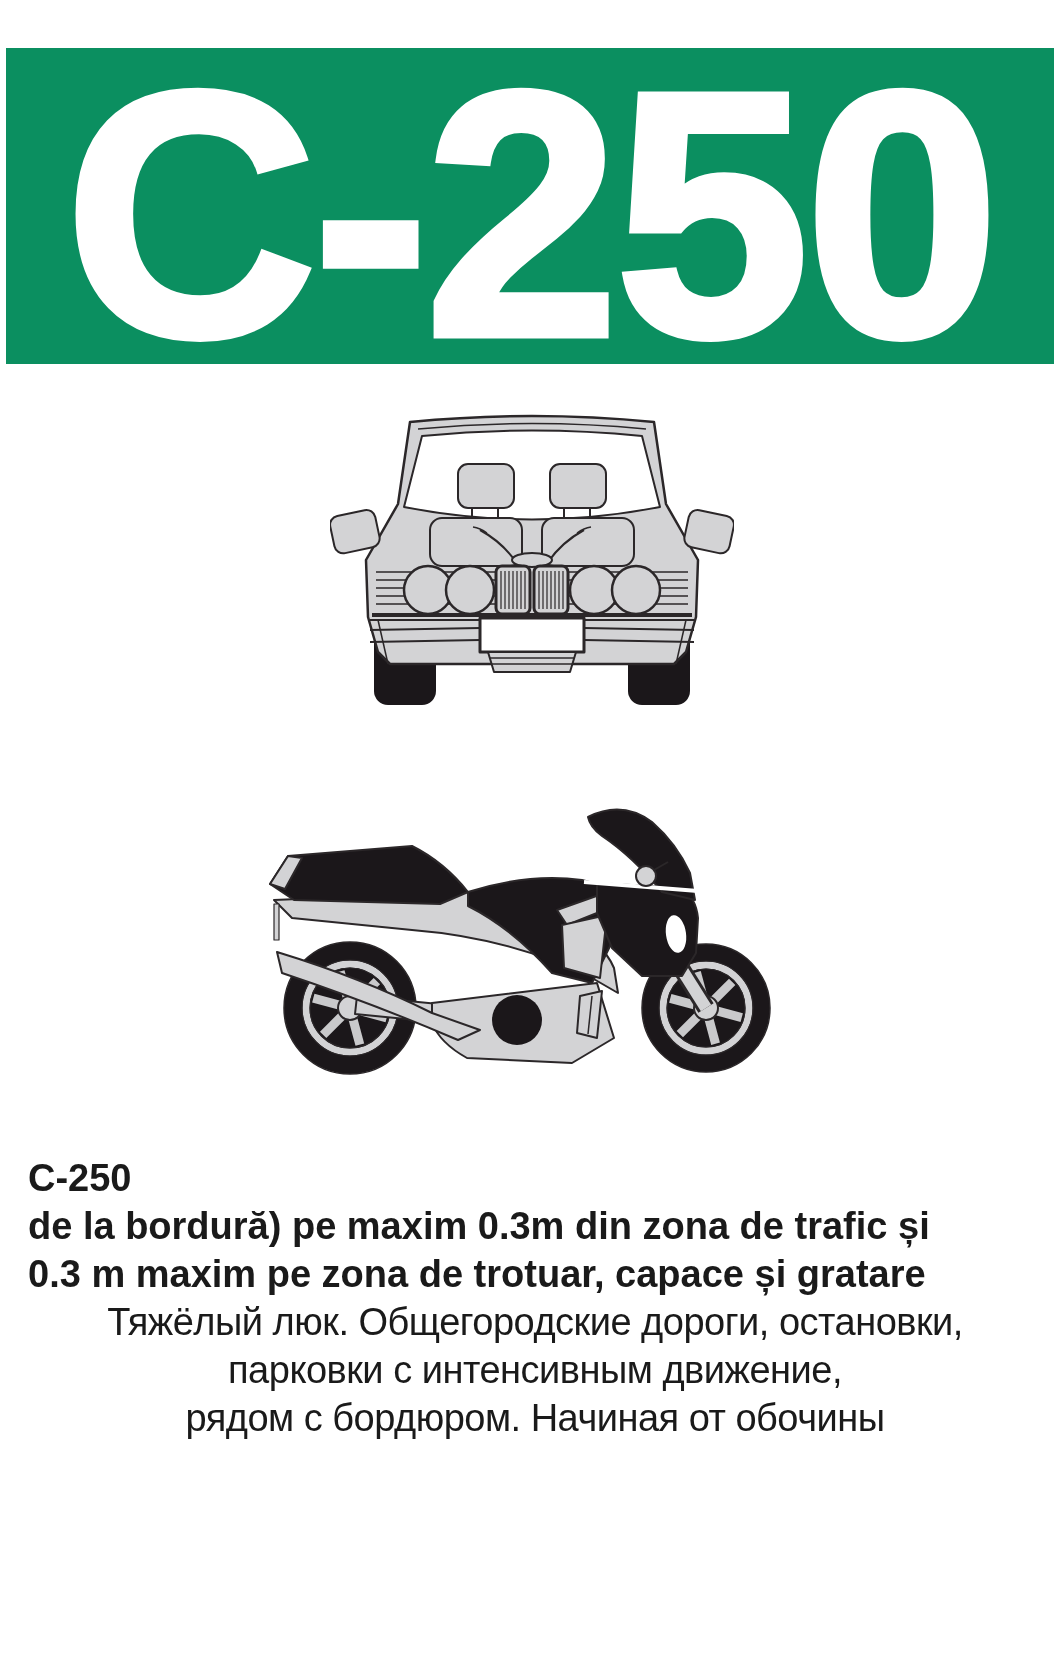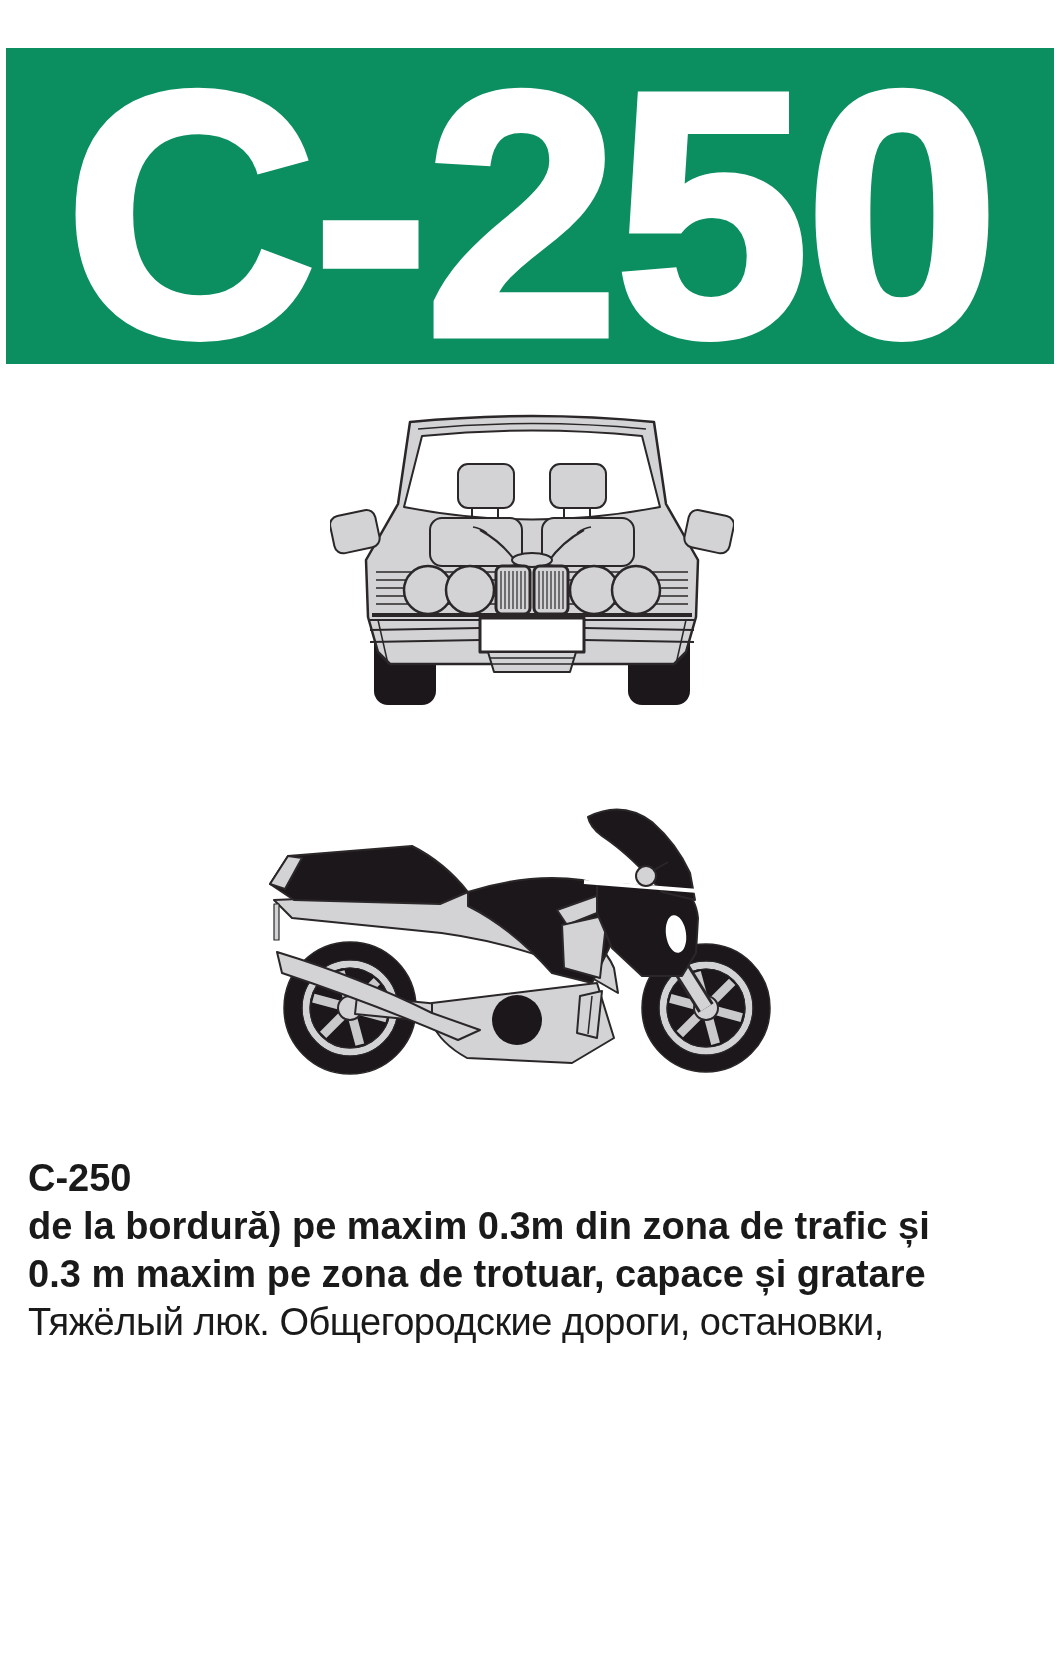--- a/index.html
+++ b/index.html
@@ -43,21 +43,21 @@
   
   .textblock {
     position: absolute;
     left: 28px; top: 1154px;
     width: 1014px;
     font-size: 38px;
     line-height: 48px;
     white-space: nowrap;
   }
   .textblock .ro { font-weight: 700; }
-  .textblock .ru { font-weight: 400; letter-spacing: -0.5px; }
+  .textblock .ru { font-weight: 400; letter-spacing: -0.5px; text-align: center; }
 </style>
 </head>
 <body>
 
 <div class="banner" style="background: rgb(11, 143, 96);">
   <span class="banner-label" style="color: rgb(255, 255, 255);">C-250</span>
 </div>
 
 <svg class="car-illustration" viewBox="0 0 404 296" xmlns="http://www.w3.org/2000/svg">
   <g stroke="#2b2729" stroke-width="2" stroke-linejoin="round" fill="none">
@@ -212,13 +212,15 @@
     <line x1="392" y1="82" x2="406" y2="74" stroke-width="2"></line>
     <circle cx="384" cy="88" r="10" fill="#d3d3d5"></circle>
   </g>
 </svg>
 
 <div class="textblock">
   <div class="ro">C-250</div>
   <div class="ro">de la bordură) pe maxim 0.3m din zona de trafic și</div>
   <div class="ro">0.3 m maxim pe zona de trotuar, capace și gratare</div>
   <div class="ru">Тяжёлый люк. Общегородские дороги, остановки,</div>
+  <div class="ru">парковки с интенсивным движение,</div>
+  <div class="ru">рядом с бордюром. Начиная от обочины</div>
 </div>
 
 </body></html>

